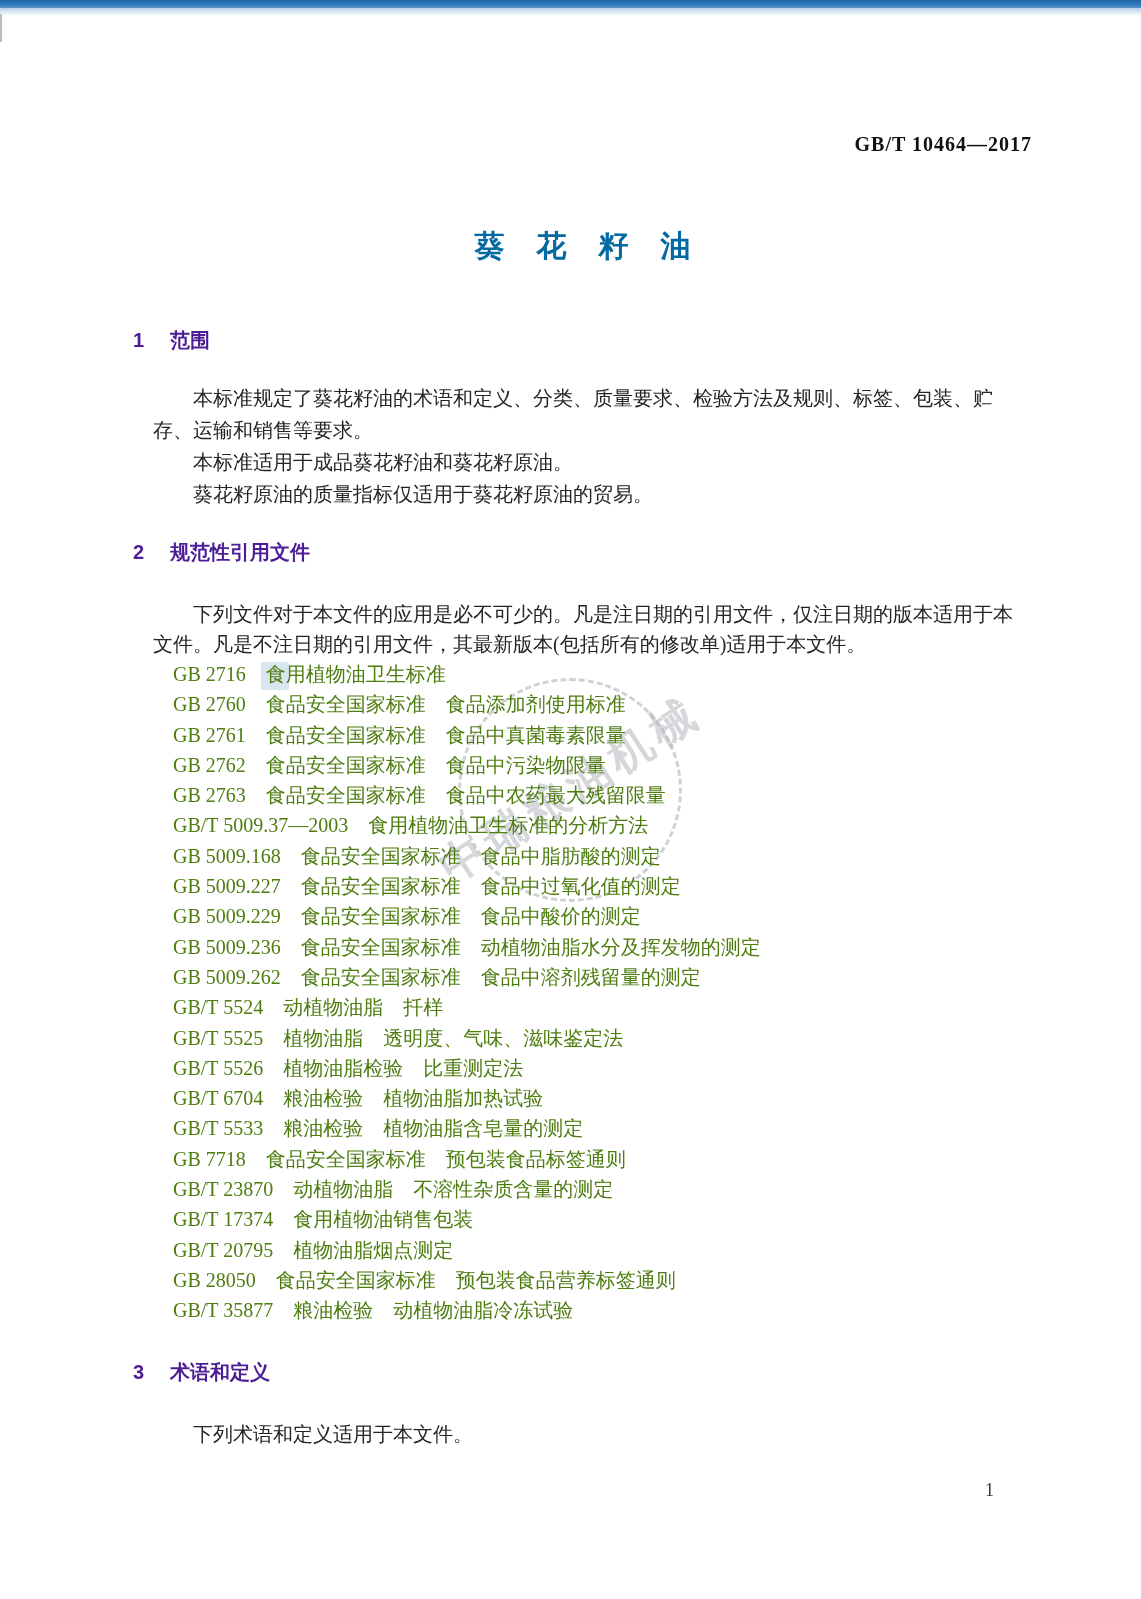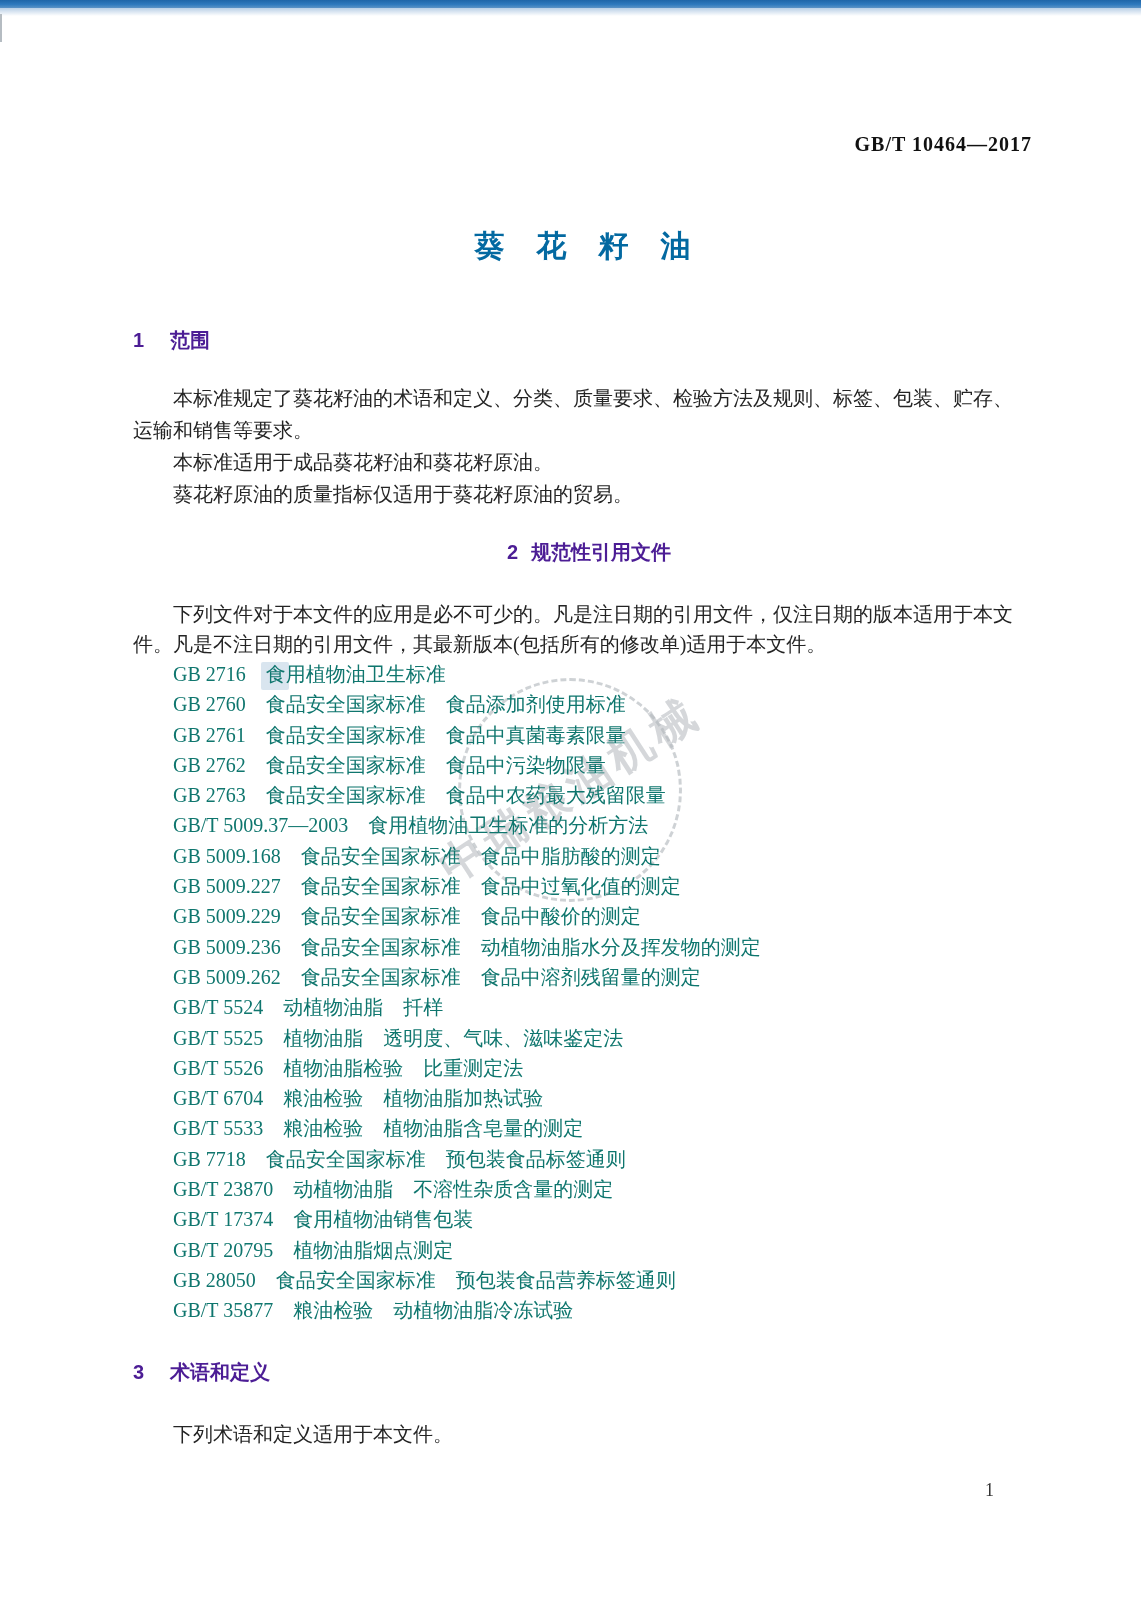--- a/index.html
+++ b/index.html
@@ -31,29 +31,29 @@
   .doc-title{
     top:226px;text-align:center;
     font-family:"Liberation Sans","DejaVu Sans",sans-serif;
     font-weight:bold;font-size:30px;letter-spacing:32px;padding-left:32px;color:#0369a1;
   }
   .section-heading{
     font-family:"Liberation Sans","DejaVu Sans",sans-serif;
     font-weight:bold;font-size:20px;line-height:1;color:#4c1d95;
   }
   .sec1-heading{top:330px;}
-  .sec2-heading{top:542px;text-align:center;}
+  .sec2-heading{top:542px;}
   .sec3-heading{top:1362px;}
   .sec-num{display:inline-block;min-width:37px;}
-  .body-text{font-size:20px;line-height:32px;color:#242424;}
+  .body-text{font-size:20px;line-height:32px;color:#242424;margin-left:20px;}
   .sec1-body{top:382px;}
   .sec2-intro{top:599px;line-height:30px;}
   .sec3-body{top:1418px;}
   .body-text p{margin:0;text-indent:2em;}
-  .ref-list{top:659px;font-size:20px;line-height:30.3px;color:#0f766e;}
+  .ref-list{top:659px;font-size:20px;line-height:30.3px;color:#4d7c0f;}
   .ref-item{padding-left:2em;white-space:nowrap;}
   .page-number{
     top:1480px;text-align:right;padding-right:38px;
     font-size:18px;color:#333;
   }
   .watermark{
     position:absolute;left:458px;top:678px;width:224px;height:224px;
     z-index:0;
   }
   .watermark-circle{

